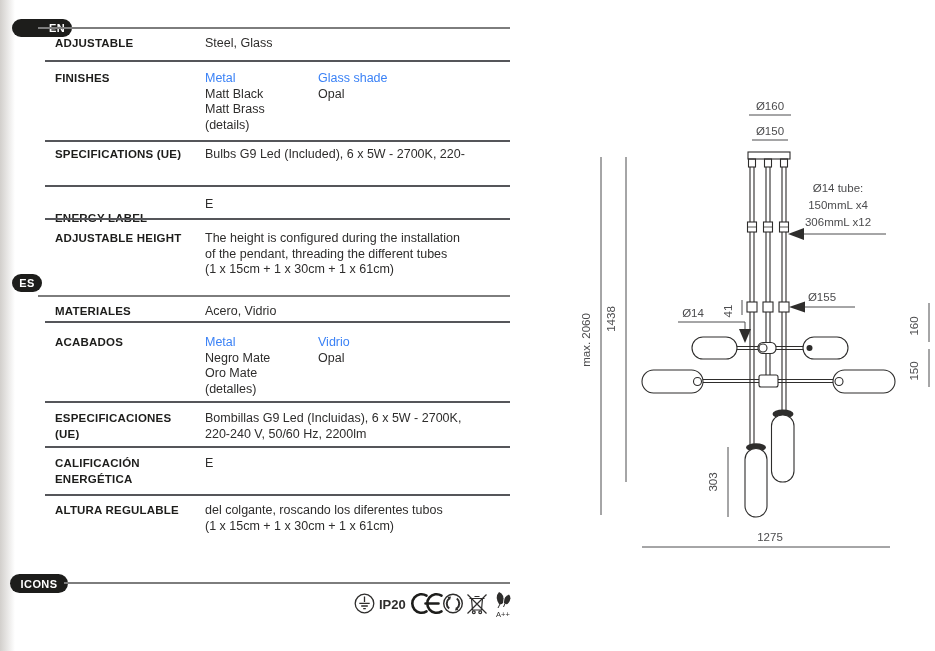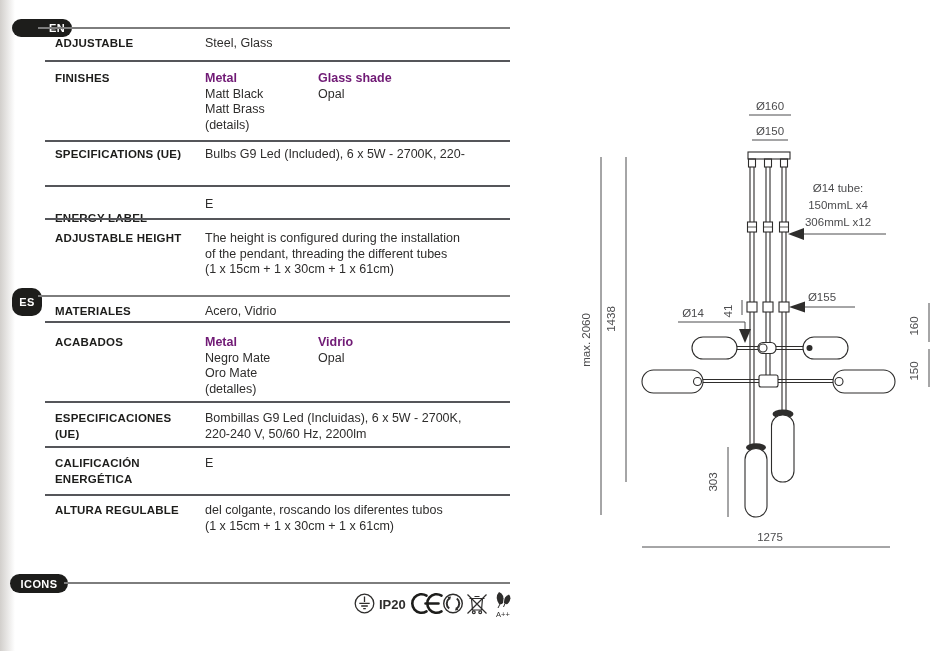--- a/index.html
+++ b/index.html
@@ -15,21 +15,21 @@
     border-radius:10px;letter-spacing:.4px;}
   .badge-line{position:absolute;height:2px;background:#7d7d7d;}
   .sep{position:absolute;left:45px;width:465px;height:2px;background:#55565a;}
   .row{position:absolute;}
   .row-label{position:absolute;left:55px;width:145px;font-weight:bold;
     font-size:11.5px;line-height:15.5px;letter-spacing:.2px;color:#1d1d1b;
     white-space:pre-line;}
   .row-value{position:absolute;left:205px;width:305px;font-size:12.5px;
     line-height:15.5px;color:#2e2d2c;}
   .col2{left:318px;width:190px;}
-  .cell-head{font-weight:bold;color:#701a75;}
+  .cell-head{font-weight:normal;color:#3b82f6;}
   .diagram-svg{position:absolute;left:570px;top:85px;}
   .icons-svg{position:absolute;left:350px;top:588px;}
   svg text{font-family:"Liberation Sans","DejaVu Sans",sans-serif;}
   .dimtxt{font-size:11.5px;fill:#4c4c4e;}
 </style>
 </head>
 <body>
 
 <div class="page">
   <div class="edge-shade"></div>
@@ -74,21 +74,21 @@
 
   <div class="row">
     <div class="row-label" style="top:231px;">ADJUSTABLE HEIGHT</div>
     <div class="row-value" style="top:231px;">
       <div>The height is configured during the installation</div>
       <div>of the pendant, threading the different tubes</div>
       <div>(1 x 15cm + 1 x 30cm + 1 x 61cm)</div>
     </div>
   </div>
 
-  <div class="badge" style="left:12px;top:288px;width:30px;height:28px;">ES</div>
+  <div class="badge" style="left:12px;top:274px;width:30px;height:18px;">ES</div>
   <div class="badge-line" style="left:38px;top:295px;width:472px;"></div>
 
   <div class="row">
     <div class="row-label" style="top:304px;">MATERIALES</div>
     <div class="row-value" style="top:304px;">Acero, Vidrio</div>
   </div>
   <div class="sep" style="top:321px;"></div>
 
   <div class="row">
     <div class="row-label" style="top:335px;">ACABADOS</div>

